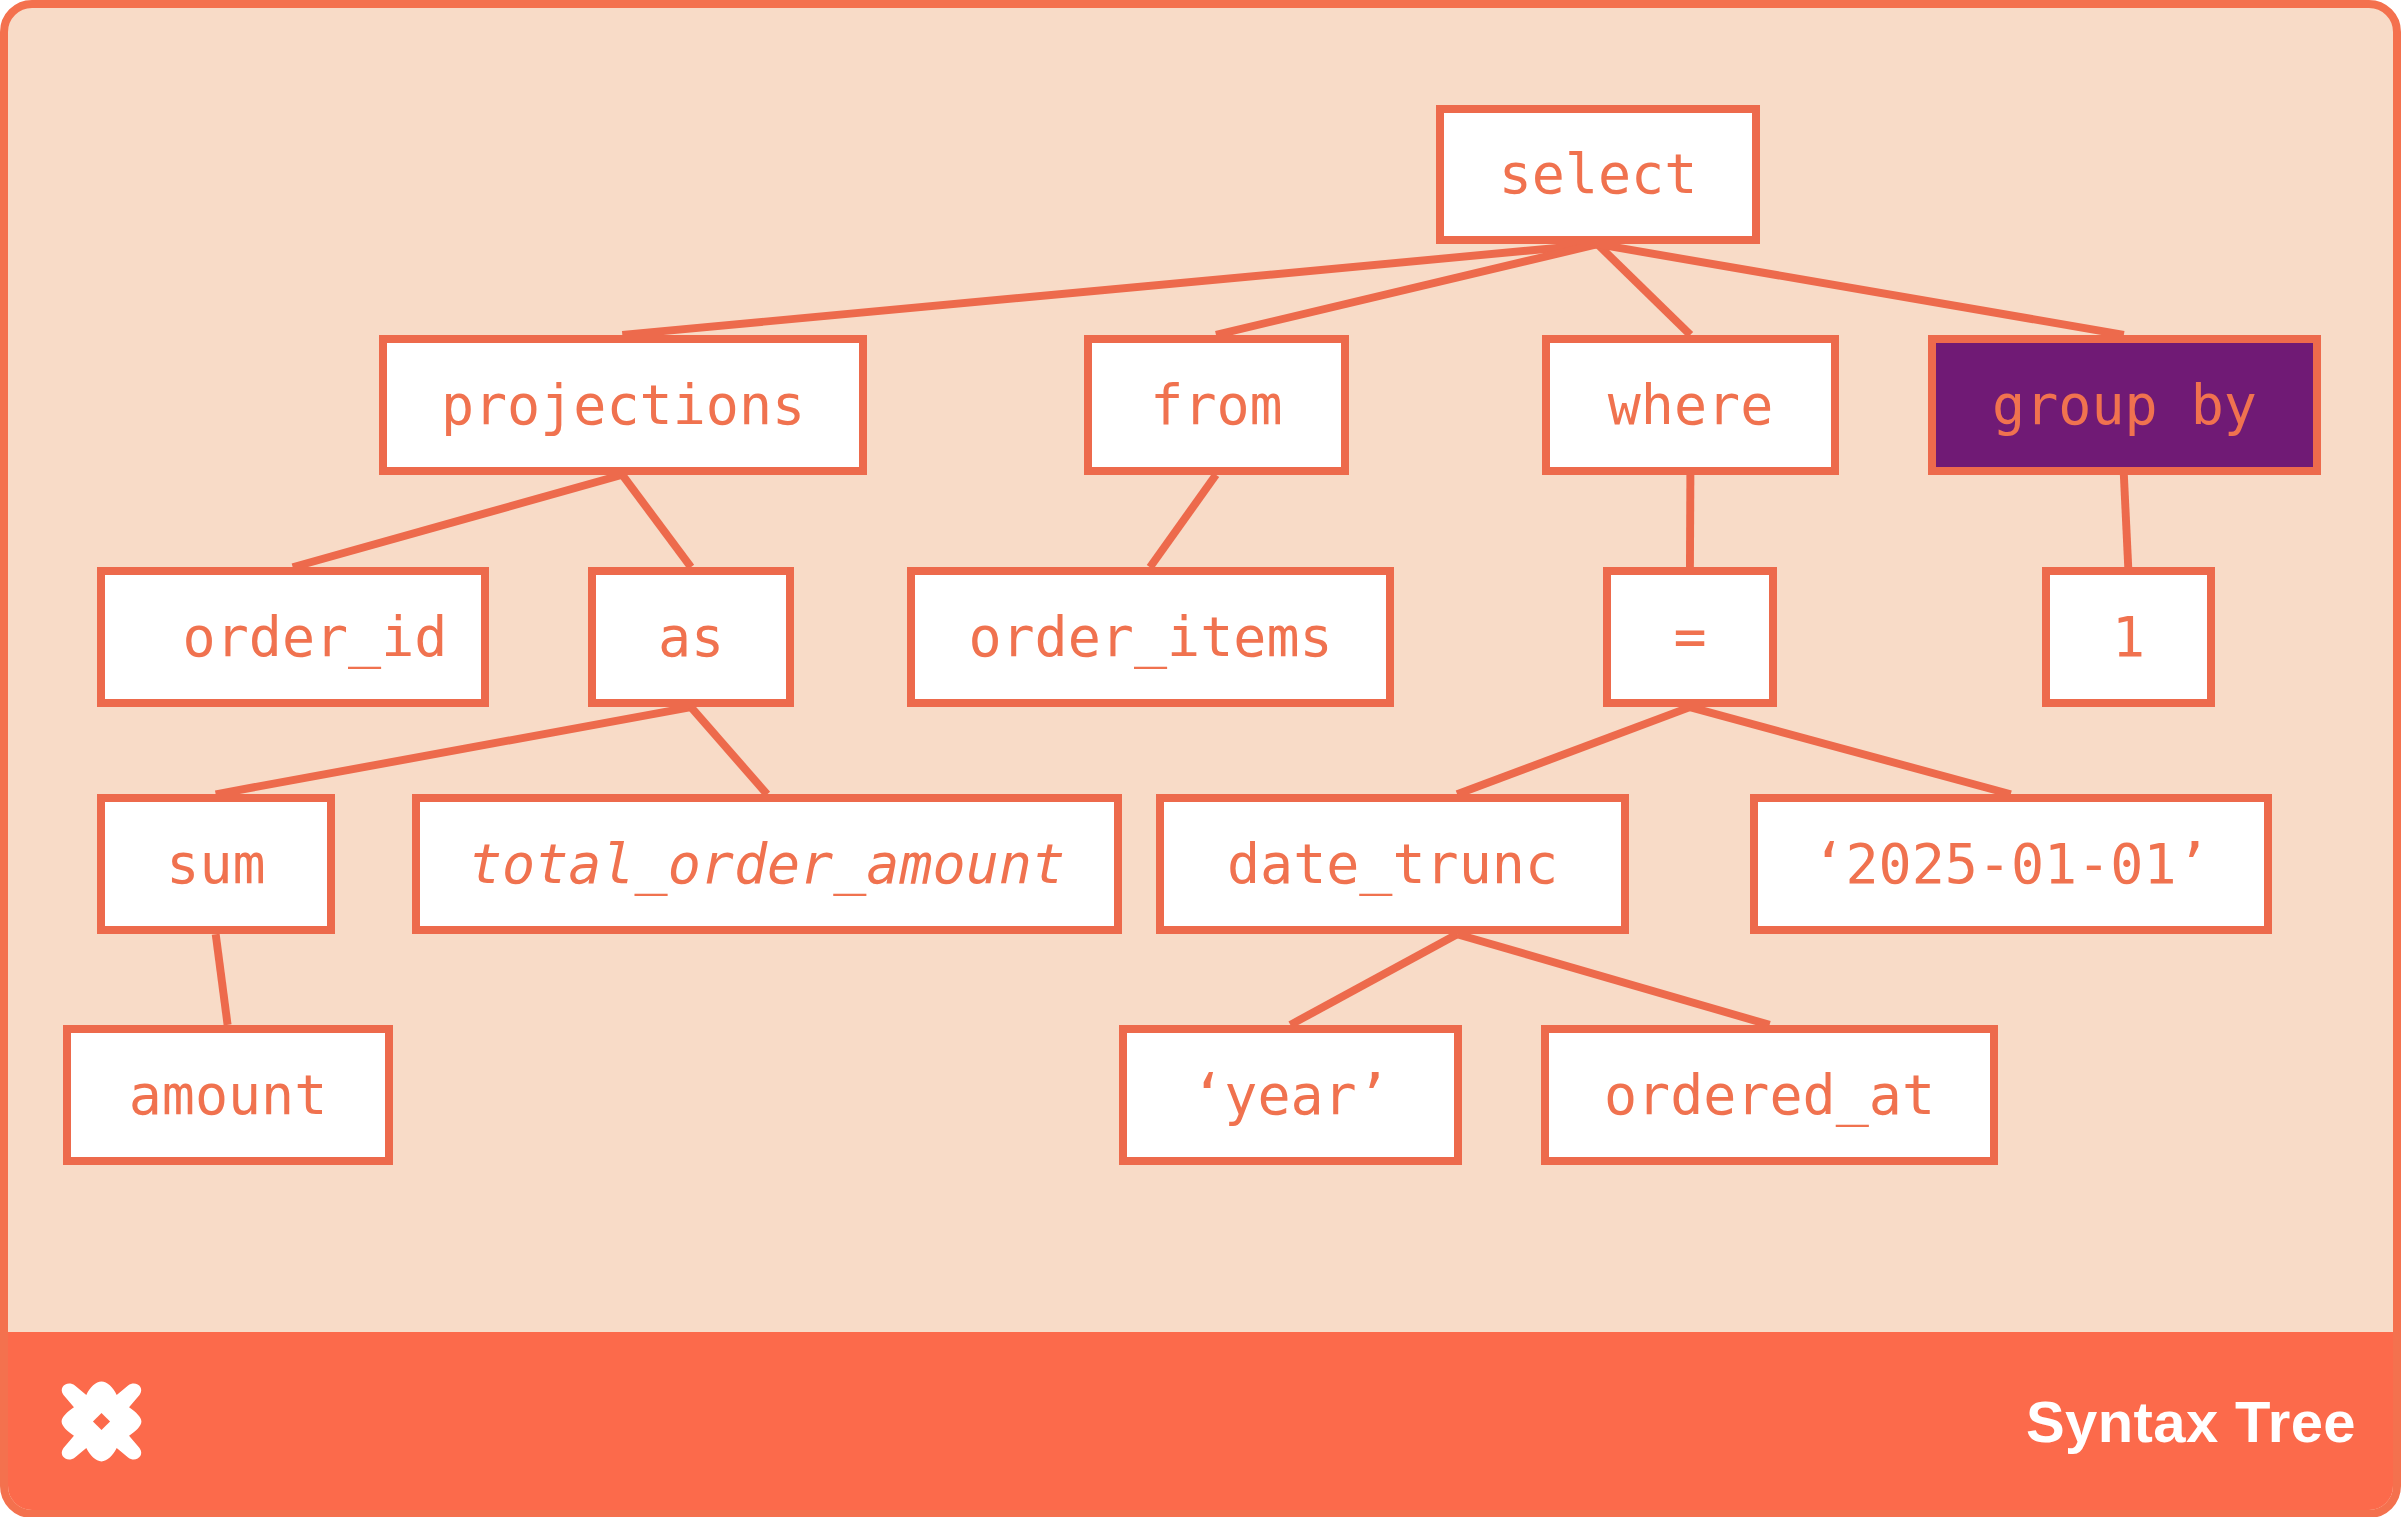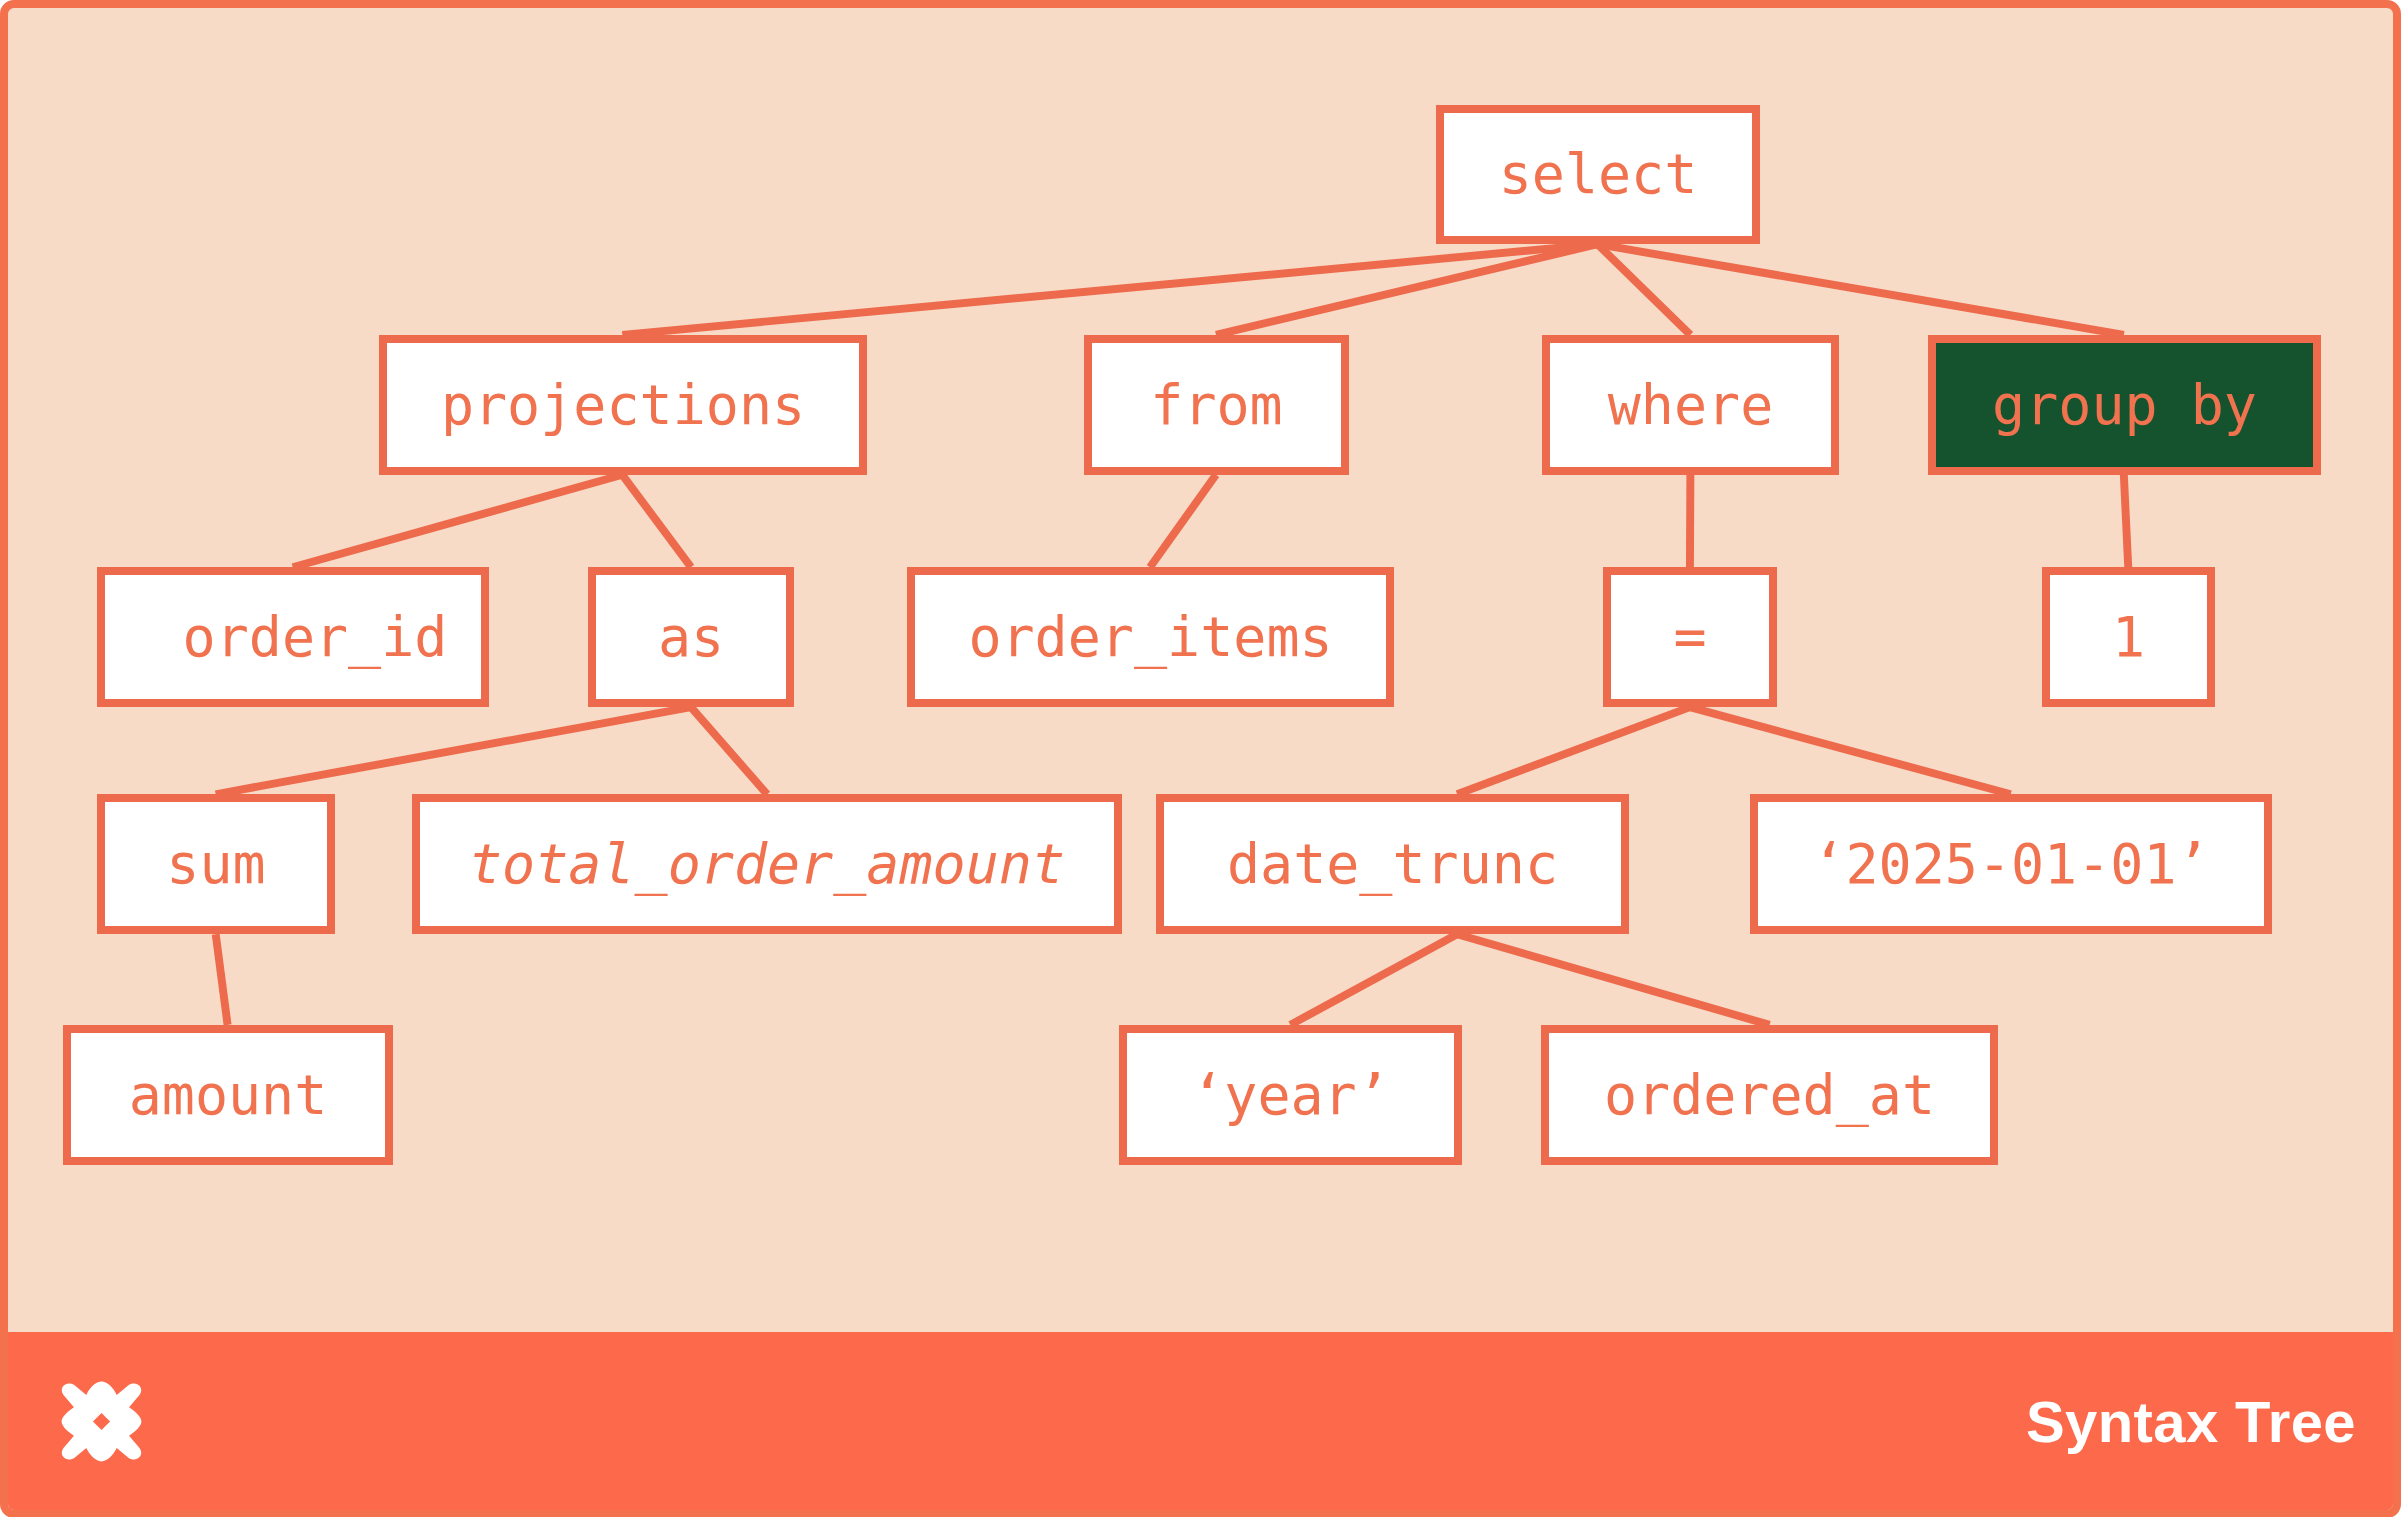--- a/index.html
+++ b/index.html
@@ -4,21 +4,21 @@
 <style>
   html,body{margin:0;padding:0;background:#ffffff;}
   body{
     width:2401px;height:1518px;overflow:hidden;
     font-family:"Liberation Sans", sans-serif;
   }
   #card{
     position:relative;
     width:2401px;height:1518px;
     box-sizing:border-box;
-    border-radius:14px;
+    border-radius:32px;
     background:#F8DBC7;
     border:8.8px solid #F4714E;
     overflow:hidden;
   }
   #canvas{
     position:absolute;inset:0;
     width:2401px;height:1518px;
   }
   #canvas svg{display:block;width:2401px;height:1518px;}
 
@@ -92,21 +92,21 @@
       </div>
       <div class="node" style="left: 371px; top: 327px; width: 488px; height: 140px; background: rgb(255, 255, 255); border-color: rgb(237, 106, 76); color: rgb(240, 114, 79);">
         <span>projections</span>
       </div>
       <div class="node" style="left: 1076px; top: 327px; width: 265px; height: 140px; background: rgb(255, 255, 255); border-color: rgb(237, 106, 76); color: rgb(240, 114, 79);">
         <span>from</span>
       </div>
       <div class="node" style="left: 1534px; top: 327px; width: 297px; height: 140px; background: rgb(255, 255, 255); border-color: rgb(237, 106, 76); color: rgb(240, 114, 79);">
         <span>where</span>
       </div>
-      <div class="node" style="left: 1920px; top: 327px; width: 393px; height: 140px; background: #14532d; border-color: rgb(237, 106, 76); color: rgb(240, 114, 79);">
+      <div class="node" style="left: 1920px; top: 327px; width: 393px; height: 140px; background: #701a75; border-color: rgb(237, 106, 76); color: rgb(240, 114, 79);">
         <span>group by</span>
       </div>
       <div class="node" style="left: 89px; top: 559px; width: 392px; height: 140px; background: rgb(255, 255, 255); border-color: rgb(237, 106, 76); color: rgb(240, 114, 79); padding-left: 44px;">
         <span>order_id</span>
       </div>
       <div class="node" style="left: 580px; top: 559px; width: 206px; height: 140px; background: rgb(255, 255, 255); border-color: rgb(237, 106, 76); color: rgb(240, 114, 79);">
         <span>as</span>
       </div>
       <div class="node" style="left: 899px; top: 559px; width: 487px; height: 140px; background: rgb(255, 255, 255); border-color: rgb(237, 106, 76); color: rgb(240, 114, 79);">
         <span>order_items</span>

